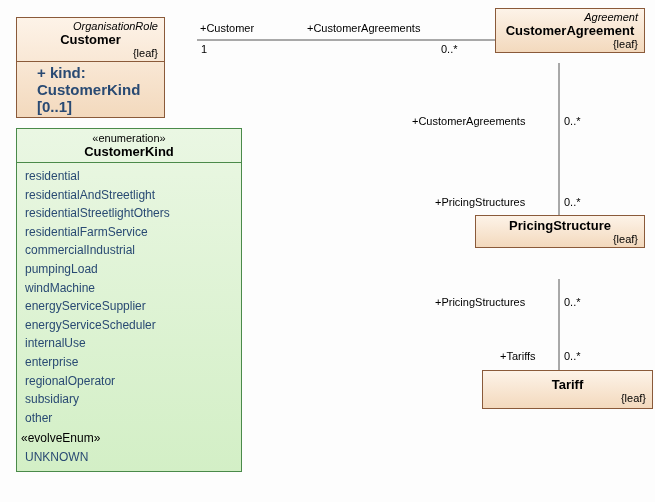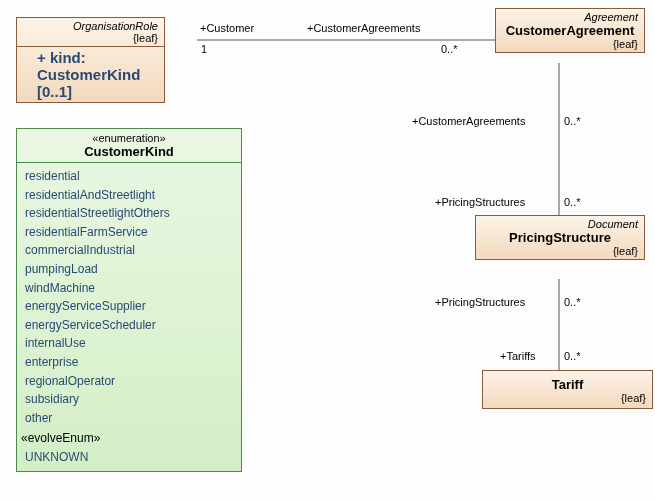--- a/index.html
+++ b/index.html
@@ -99,20 +99,21 @@
   <line x1="197" y1="40" x2="495" y2="40" stroke="#555" stroke-width="1"></line>
 
   <line x1="559" y1="63" x2="559" y2="215" stroke="#555" stroke-width="1"></line>
 
   <line x1="559" y1="279" x2="559" y2="370" stroke="#555" stroke-width="1"></line>
 </svg>
 
 <div class="class-box" style="left:16px; top:17px; width:149px;">
   <div class="class-header">
     <div class="class-stereo">OrganisationRole</div>
+    <div class="class-name">Customer</div>
     <div class="class-constraint">{leaf}</div>
   </div>
   <div class="class-compartment">+   kind: CustomerKind [0..1]</div>
 </div>
 
 <div class="label" style="left:200px; top:22px;">+Customer</div>
 <div class="label" style="left:201px; top:43px;">1</div>
 
 <div class="label" style="left:307px; top:22px;">+CustomerAgreements</div>
 <div class="label" style="left:441px; top:43px;">0..*</div>
@@ -126,21 +127,20 @@
 </div>
 
 <div class="label" style="left:412px; top:115px;">+CustomerAgreements</div>
 <div class="label" style="left:564px; top:115px;">0..*</div>
 
 <div class="label" style="left:435px; top:196px;">+PricingStructures</div>
 <div class="label" style="left:564px; top:196px;">0..*</div>
 
 <div class="class-box" style="left:475px; top:215px; width:170px;">
   <div class="class-header" style="border-bottom:none;">
-    <div class="class-stereo">Document</div>
     <div class="class-name">PricingStructure</div>
     <div class="class-constraint">{leaf}</div>
   </div>
 </div>
 
 <div class="label" style="left:435px; top:296px;">+PricingStructures</div>
 <div class="label" style="left:564px; top:296px;">0..*</div>
 
 <div class="label" style="left:500px; top:350px;">+Tariffs</div>
 <div class="label" style="left:564px; top:350px;">0..*</div>

